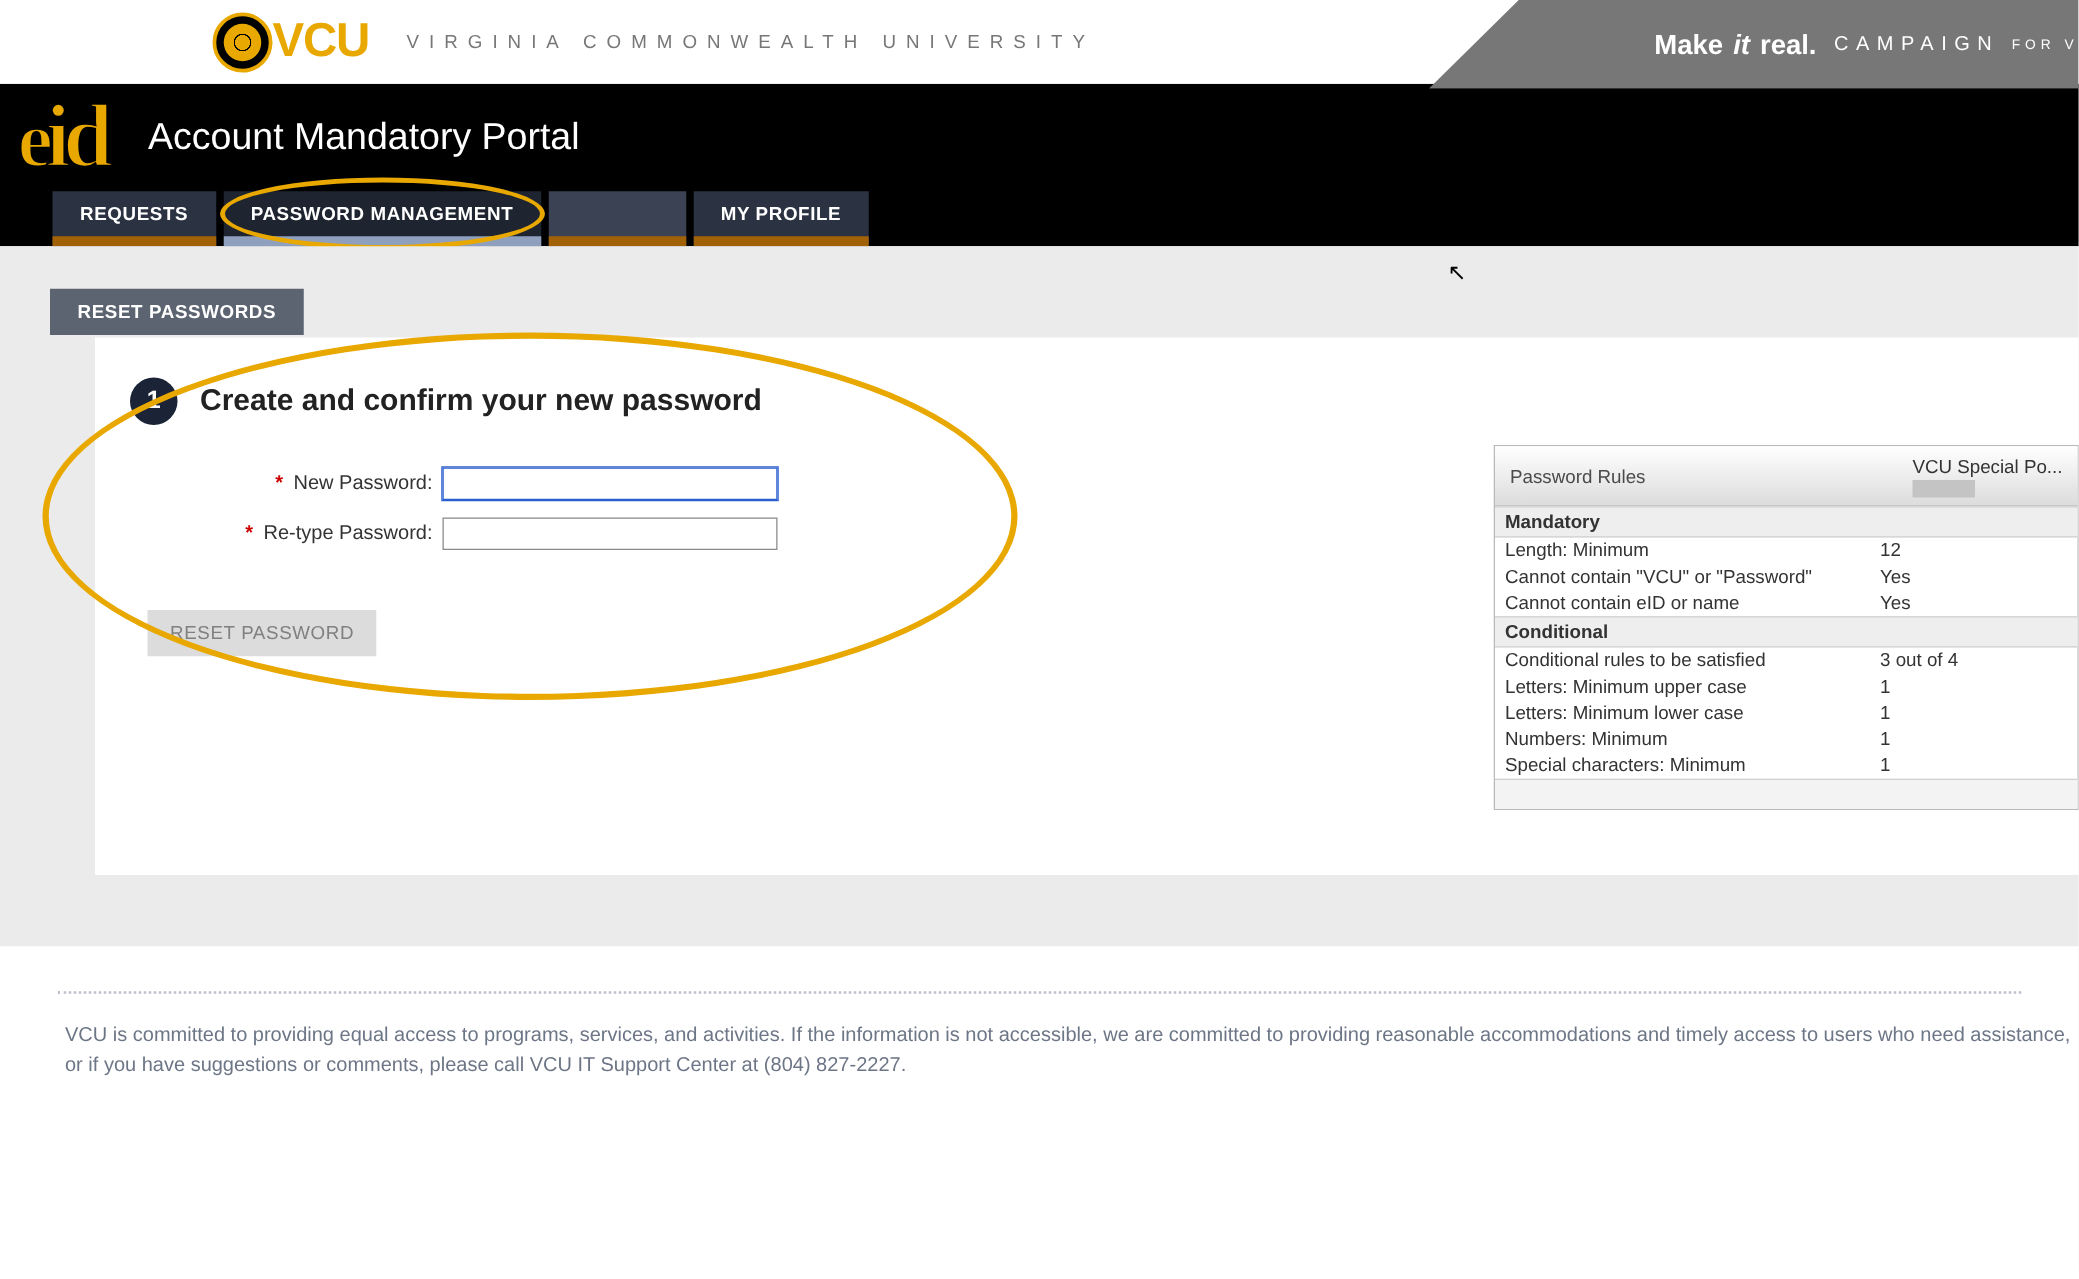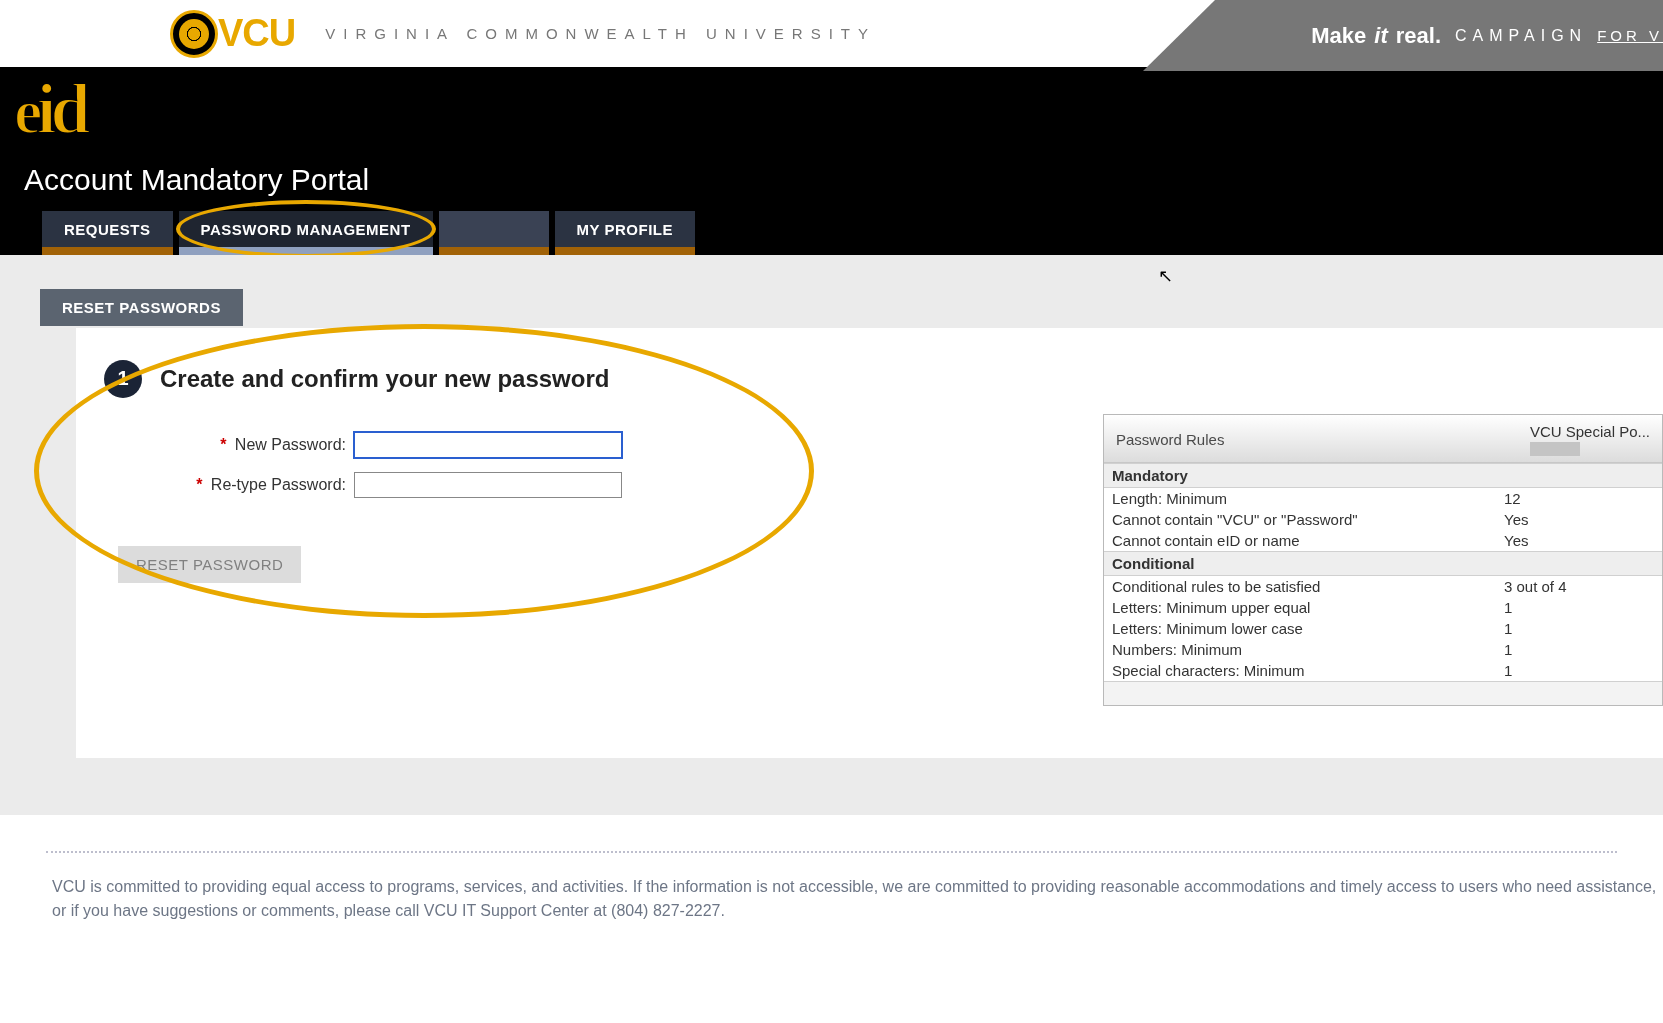--- a/index.html
+++ b/index.html
@@ -9,25 +9,25 @@
   .top-banner { height: 67px; background: #fff; position: relative; display: flex; align-items: center; }
   .vcu-logo-group { display: flex; align-items: center; margin-left: 170px; gap: 0; justify-content: center; }
   .vcu-seal { width: 48px; height: 48px; border-radius: 50%; background: #000; border: 3px solid #e8a800; position: relative; display:flex; align-items:center; justify-content:center;}
   .vcu-seal::before{ content:""; width:30px; height:30px; border-radius:50%; background: radial-gradient(circle,#e8a800 0 28%, #000 29% 33%, #e8a800 34% 100%);}
   .vcu-word { font-size: 38px; font-weight: 800; color: #e8a800; letter-spacing: -1px; }
   .vcu-sub { font-size: 15px; color: #777; letter-spacing: 8px; margin-left: 30px; }
   .banner-flag { position: absolute; right: 0; top: 0; height: 71px; width: 520px; background: #777; clip-path: polygon(72px 0, 100% 0, 100% 100%, 0 100%); display:flex; align-items:center; justify-content:flex-end; padding-right:0; color:#fff;}
   .flag-bold{ font-size:22px; font-weight:700; margin-right:8px;}
   .flag-em{ font-style:italic; font-weight:700;}
   .flag-camp{ font-size:16px; letter-spacing:6px; font-weight:300;}
-  .flag-for{ font-size:15px; letter-spacing:4px; margin-left:10px; font-weight:300;text-decoration:underline;}
+  .flag-for{ font-size:11px; letter-spacing:4px; margin-left:10px; font-weight:300;}
 
   
   .black-header { background: #000; color: #fff; padding: 14px 0 0 14px; }
-  .header-row { display: flex; gap: 24px; margin-bottom: 14px; flex-direction: column;}
+  .header-row { display: flex; align-items: center; gap: 24px; margin-bottom: 14px;}
   .eid-logo { font-family: Georgia, serif; font-size: 64px; font-weight: 700; color: #e8a800; text-shadow: 0 0 1px #000; -webkit-text-stroke: 2px #000; line-height: 0.8; letter-spacing:-6px;}
   .eid-logo .big{ font-size:72px; }
   .portal-title { font-size: 30px; font-weight: 400; color: #fff; margin-left: 10px;}
 
   
   .tabs { display: flex; gap: 6px; padding-left: 28px; }
   .tab { background: #2b3342; color: #fff; font-size: 15px; font-weight: 600; padding: 10px 22px 9px; border-bottom: 8px solid #a16207; letter-spacing:0.5px; cursor:pointer; position:relative;}
   .tab.active { background: #1f2530; border-bottom-color:#8fa0bf; }
   .tab.blank{ color: transparent; min-width:110px; background:#3a4254;}
   .tab-highlight{ position:absolute; left:50%; top:50%; width:260px; height:58px; border:4px solid #e8a800; border-radius:50%; transform:translate(-50%,-50%); pointer-events:none;}
@@ -49,21 +49,21 @@
   .req{ color:#c00; font-weight:700; margin-right:4px;}
   .form-input{ width:268px; height:26px; border:1px solid #888; font-size:14px; padding:2px 4px;}
   .form-input.focused{ border:1px solid #2a5fd0; outline:1px solid #2a5fd0;}
   .reset-btn{ margin-top:34px; margin-left:4px; background:#dcdcdc; color:#808080; border:none; font-size:15px; font-weight:500; padding:10px 18px; letter-spacing:0.5px; cursor:pointer;}
 
   
   .big-ellipse{ position:absolute; left:-70px; top:-36px; width:780px; height:294px; border:5px solid #e8a800; border-radius:50%; pointer-events:none;}
   .form-container{ position:relative; display:inline-block;}
 
   
-  .rules-panel{ position:absolute; right:0; top:86px; width:560px; border:1px solid #b9b9b9; font-size:15px; background:#fff;}
+  .rules-panel{ position:absolute; right:0; top:86px; width:468px; border:1px solid #b9b9b9; font-size:15px; background:#fff;}
   .rules-head{ display:flex; justify-content:space-between; align-items:flex-start; padding:8px 12px 6px; background:linear-gradient(#fff,#dcdcdc); border-bottom:1px solid #c7c7c7;}
   .rules-head .left{ color:#4a4a4a; padding-top:8px;}
   .rules-head .right{ text-align:left; color:#333; font-size:15px;}
   .policy-bar{ display:block; width:50px; height:14px; background:#c4c4c4; margin-top:2px;}
   .rules-section{ background:#eee; font-weight:700; padding:3px 8px; border-top:1px solid #d0d0d0; border-bottom:1px solid #d0d0d0;}
   .rules-row{ display:flex; padding:2px 8px;}
   .rules-row .k{ flex:1;}
   .rules-row .v{ width:150px;}
   .rules-footer{ height:24px; background:#f3f3f3; border-top:1px solid #d0d0d0;}
 
@@ -167,21 +167,21 @@
           <span class="k">Cannot contain eID or name</span>
           <span class="v">Yes</span>
         </div>
 
       <div class="rules-section">Conditional</div>
       <div class="rules-row">
           <span class="k">Conditional rules to be satisfied</span>
           <span class="v">3 out of 4</span>
         </div>
       <div class="rules-row">
-          <span class="k">Letters: Minimum upper equal</span>
+          <span class="k">Letters: Minimum upper case</span>
           <span class="v">1</span>
         </div>
       <div class="rules-row">
           <span class="k">Letters: Minimum lower case</span>
           <span class="v">1</span>
         </div>
       <div class="rules-row">
           <span class="k">Numbers: Minimum</span>
           <span class="v">1</span>
         </div>

